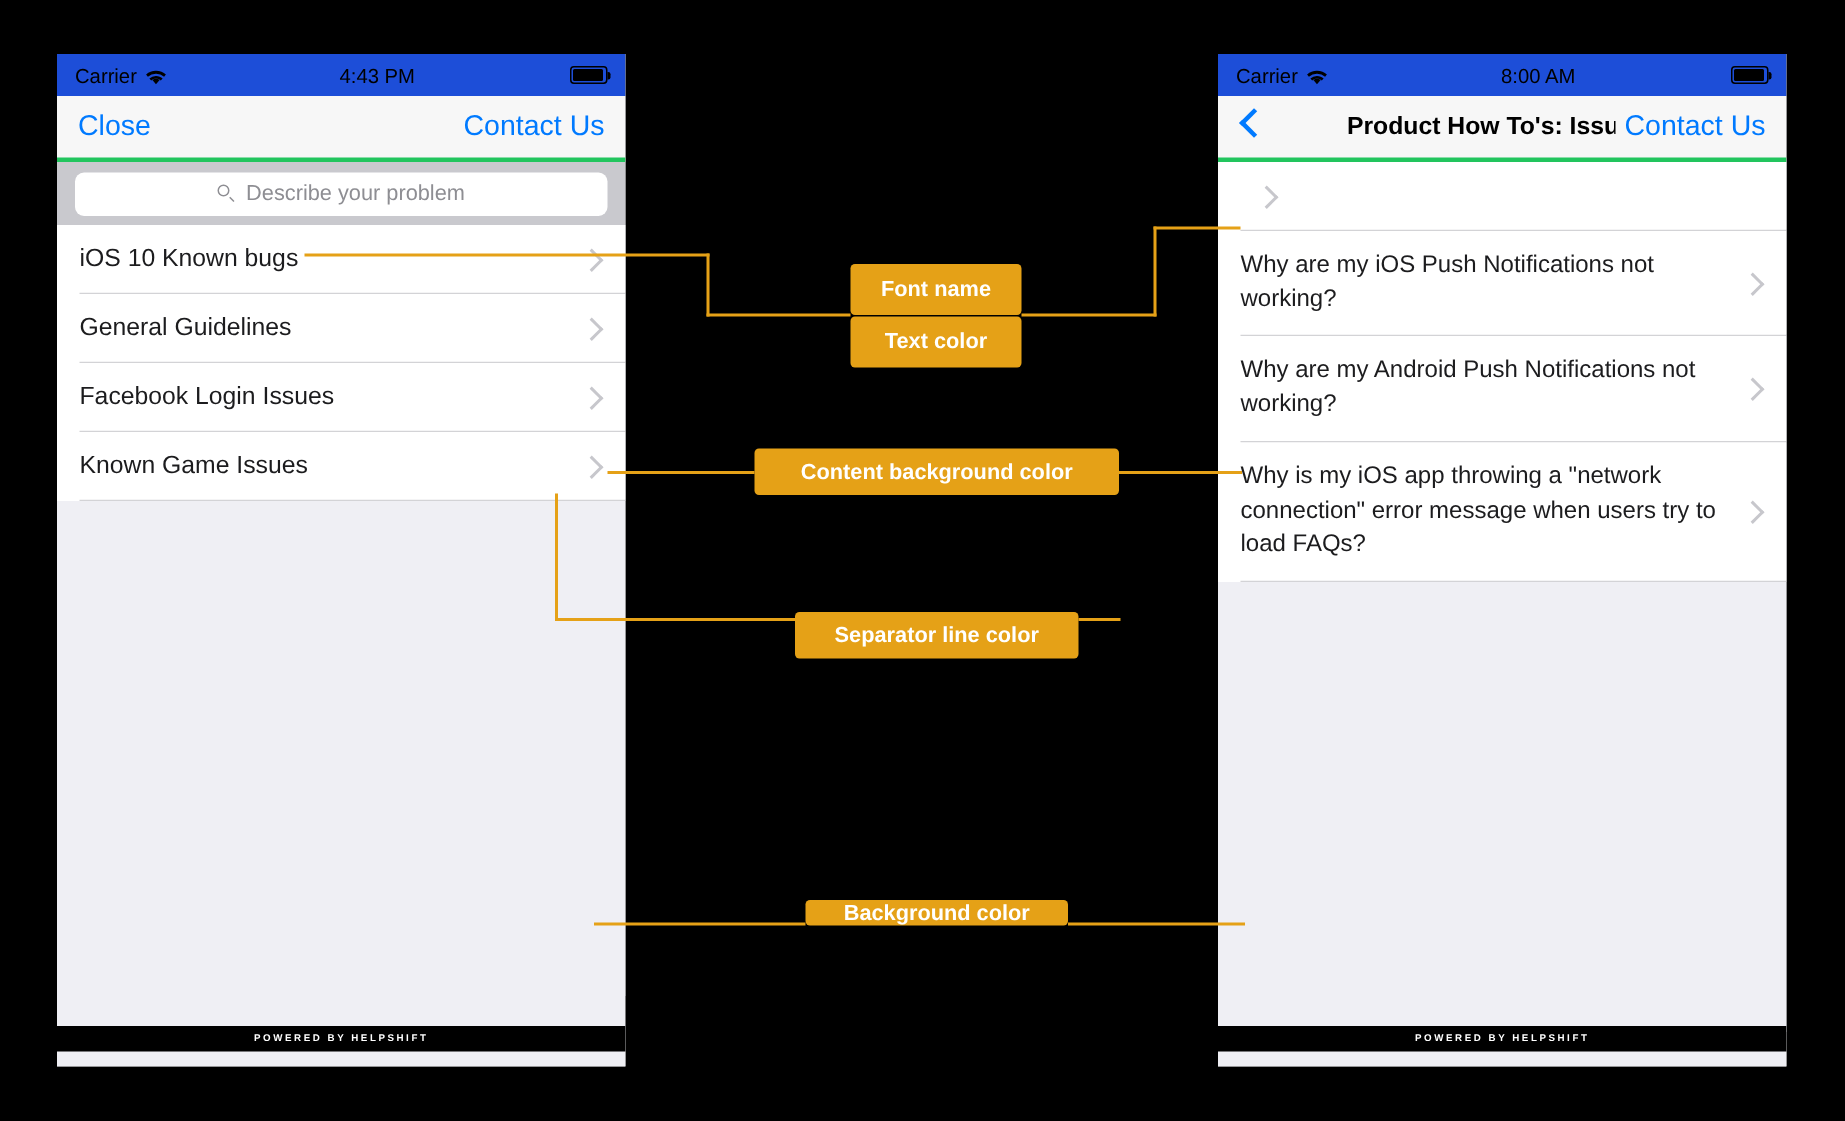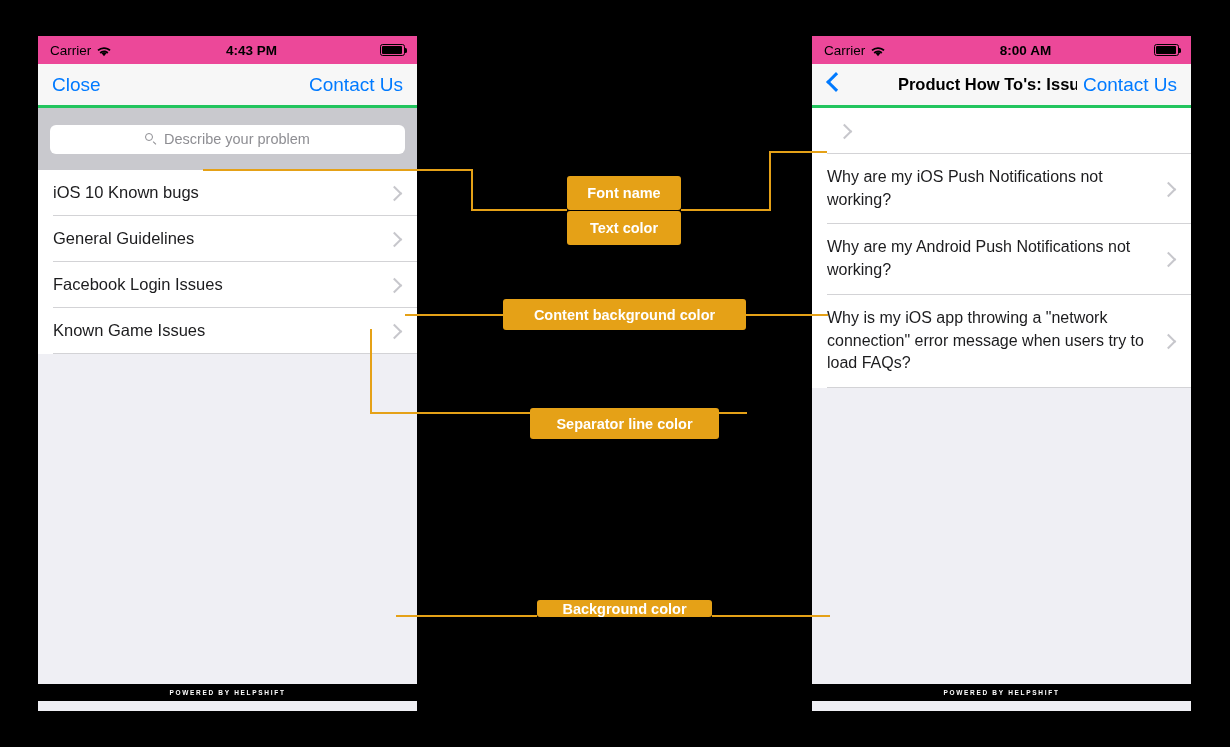--- a/index.html
+++ b/index.html
@@ -10,25 +10,25 @@
   }
   .stage{position:relative;width:1230px;height:747px;}
 
   
   .phone{position:absolute;background:#efeff4;overflow:hidden;}
   #phone-left{left:38px;top:36px;width:379px;height:675px;}
   #phone-right{left:812px;top:36px;width:379px;height:675px;}
 
   
   .statusbar{
-    position:relative;height:28px;background:#ec4899;
+    position:relative;height:28px;background:#1d4ed8;
     display:flex;align-items:center;padding:0 12px;box-sizing:border-box;
   }
   .sb-left{display:flex;align-items:center;gap:6px;font-size:13.5px;color:#000;}
-  .sb-center{position:absolute;left:0;right:0;text-align:center;font-size:13.5px;font-weight:bold;color:#000;pointer-events:none;padding-left:48px;}
+  .sb-center{position:absolute;left:0;right:0;text-align:center;font-size:13.5px;font-weight:normal;color:#000;pointer-events:none;padding-left:48px;}
   .sb-right{margin-left:auto;display:flex;align-items:center;z-index:2;}
   .wifi{display:inline-block;width:14px;height:11px;position:relative;}
   .battery{position:relative;width:25px;height:12px;border:1.4px solid #000;border-radius:2.6px;box-sizing:border-box;}
   .battery::before{content:"";position:absolute;left:1px;top:1px;bottom:1px;width:20px;background:#000;border-radius:1px;}
   .battery::after{content:"";position:absolute;right:-3.4px;top:3.4px;width:2px;height:5px;background:#000;border-radius:0 1.5px 1.5px 0;}
 
   
   .navbar{
     position:relative;height:44px;background:#f7f7f7;
     border-bottom:3px solid #22c55e;
@@ -41,21 +41,21 @@
   }
   .nav-right{margin-left:auto;font-size:19px;color:#007aff;white-space:nowrap;z-index:2;background:#f7f7f7;padding-left:6px;}
   .back-chevron{display:inline-block;width:13px;height:22px;position:relative;}
   .back-chevron::before{
     content:"";position:absolute;left:3px;top:4px;width:11px;height:11px;
     border-left:3.4px solid #007aff;border-bottom:3.4px solid #007aff;
     transform:rotate(45deg);
   }
 
   
-  .searchbar{height:62px;background:#c9c9ce;display:flex;align-items:center;padding:0 12px;box-sizing:border-box;}
+  .searchbar{height:42px;background:#c9c9ce;display:flex;align-items:center;padding:0 12px;box-sizing:border-box;}
   .searchfield{
     flex:1;height:29px;background:#fff;border-radius:6px;
     display:flex;align-items:center;justify-content:center;gap:7px;
   }
   .mag{display:inline-block;width:12px;height:12px;position:relative;}
   .mag::before{content:"";position:absolute;left:0;top:0;width:8px;height:8px;border:1.4px solid #8e8e93;border-radius:50%;box-sizing:border-box;}
   .mag::after{content:"";position:absolute;left:8px;top:8.4px;width:4.4px;height:1.4px;background:#8e8e93;transform:rotate(45deg);transform-origin:left center;}
   .search-ph{font-size:14.5px;color:#8e8e93;}
 
   

